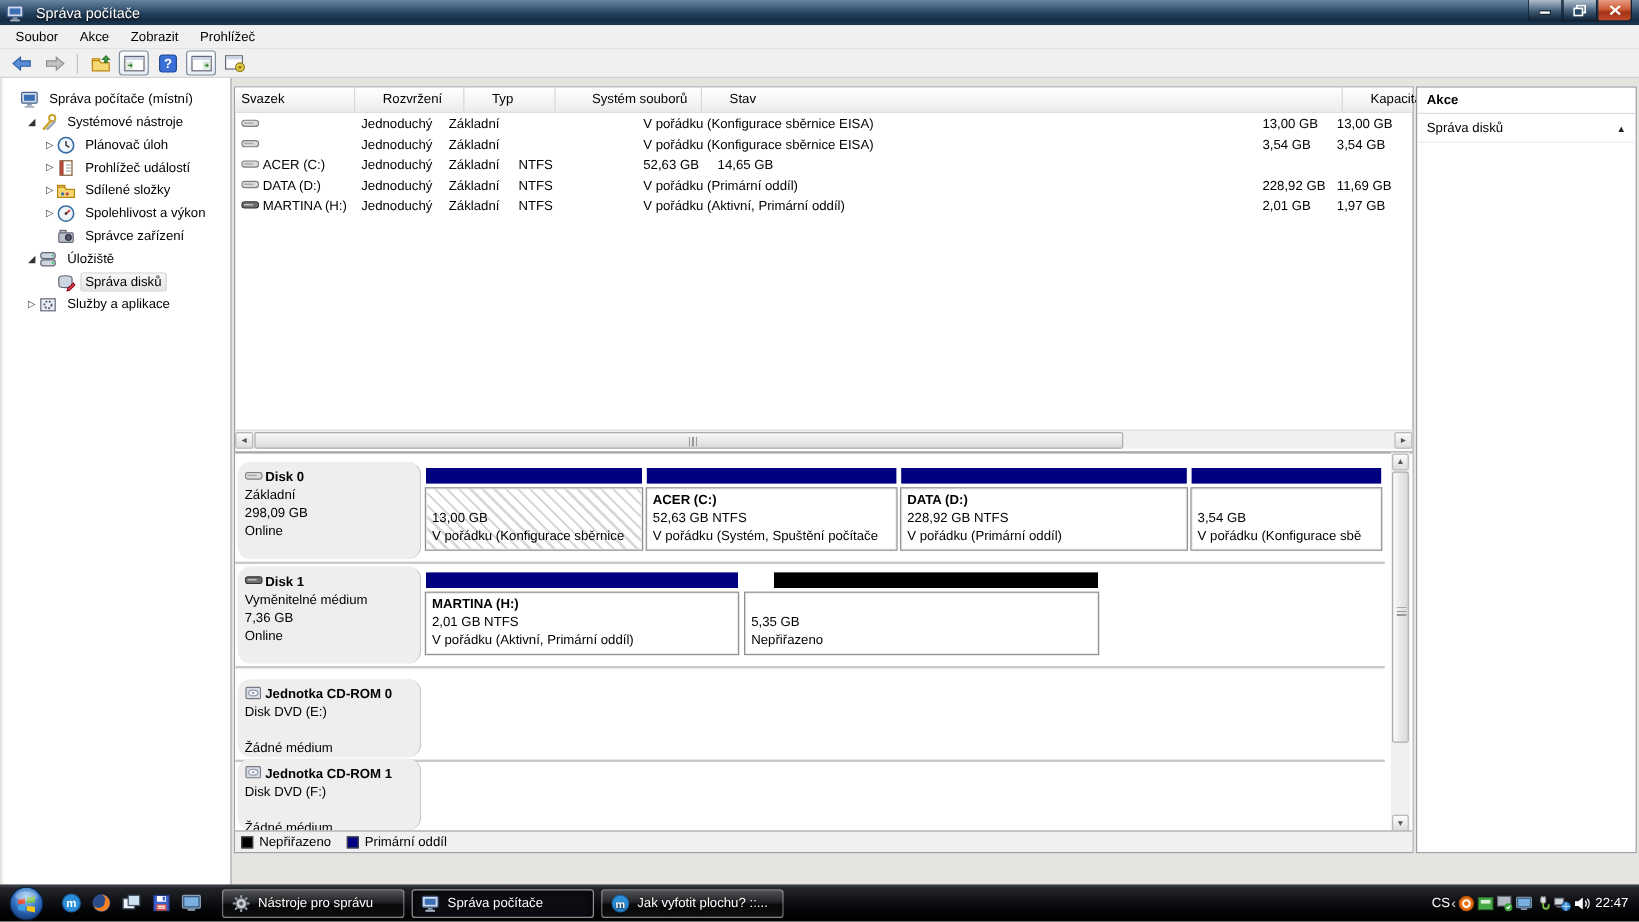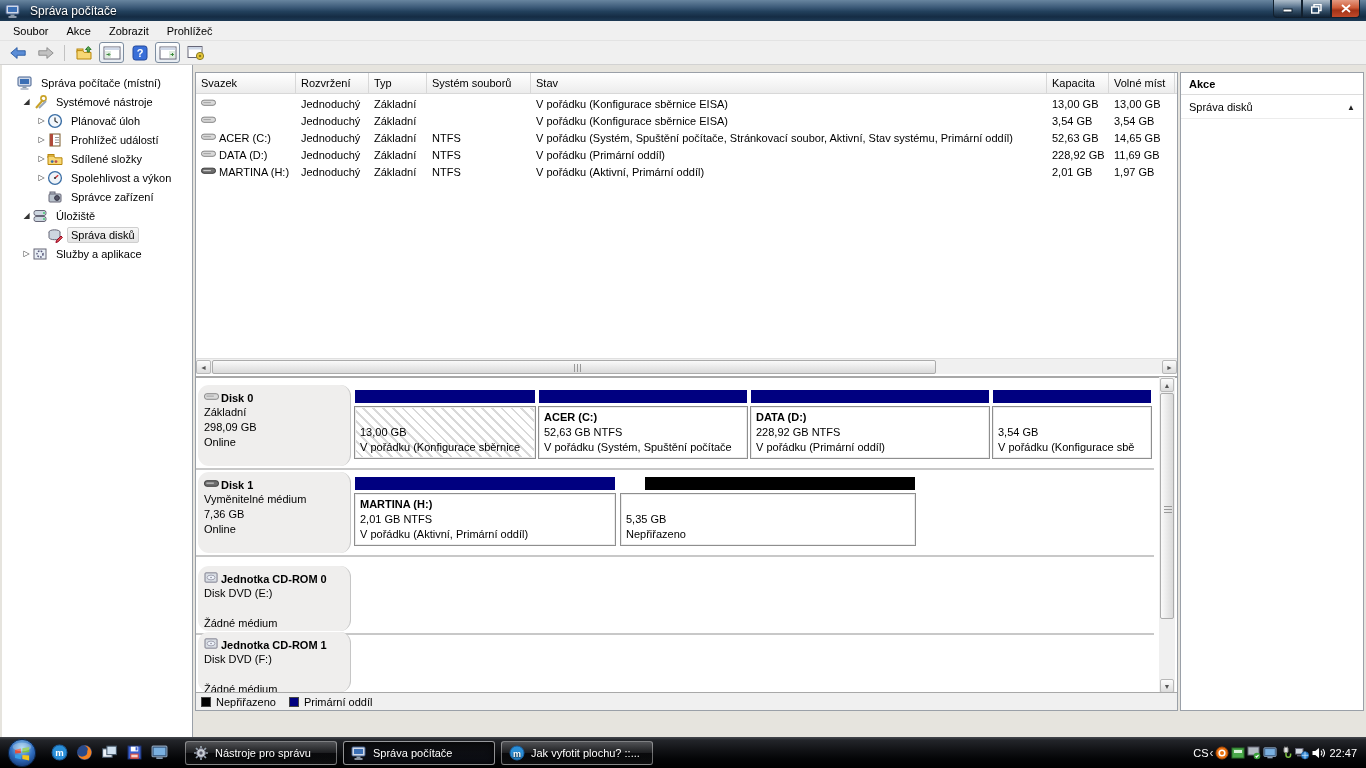--- a/index.html
+++ b/index.html
@@ -49,21 +49,21 @@
   .tree-label { padding:1px 3px; border:1px solid transparent; }
   .tree-item.selected .tree-label {
     background:linear-gradient(#f7f7f7,#e4e4e4); border:1px solid #cfcfcf; border-radius:2px;
   }
   
   .center-panel {
     position:absolute; left:195px; top:72px; width:983px; height:639px;
     background:#fff; border:1px solid #9aa0a8;
   }
   .vt-header { position:absolute; left:0; top:0; right:0; height:21px; display:flex;
-    background:linear-gradient(#ffffff,#f4f4f4 60%, #ececec); border-bottom:1px solid #d8d8d8; }
+    background:linear-gradient(#ffffff,#f4f4f4 60%, #ececec); border-bottom:1px solid #d8d8d8;gap:18px; }
   .vt-hcell { padding:4px 4px 0 5px; border-right:1px solid #d8d8d8; overflow:hidden; white-space:nowrap; flex:none; }
   .vt-row { position:absolute; left:0; right:0; height:17px; display:flex; align-items:center; }
   .vt-cell { padding:0 4px 0 5px; overflow:hidden; white-space:nowrap; flex:none; }
   .vt-cell.vol { display:flex; align-items:center; gap:3px; }
   .vt-cell svg { width:15px; height:15px; flex:none; }
   
   .hscroll { position:absolute; left:0; right:0; top:285px; height:16px; background:#f0f0f0; border-top:1px solid #e0e0e0; }
   .h-arrow { position:absolute; top:1px; width:15px; height:14px; background:linear-gradient(#fcfcfc,#dcdcdc); border:1px solid #b8b8b8; border-radius:2px; font-size:7px; color:#555; display:flex; align-items:center; justify-content:center; }
   .h-thumb { position:absolute; top:1px; left:16px; width:724px; height:14px; background:linear-gradient(#fafafa,#d9d9d9); border:1px solid #ababab; border-radius:2px; }
   .h-grip { position:absolute; left:50%; top:3px; width:8px; height:8px;
@@ -326,21 +326,21 @@
         </span>
         <span class="tree-label">Služby a aplikace</span>
       </div>
     </div>
 
   <div class="center-panel">
     <div class="vt-header" id="vtHeader">
         <div class="vt-hcell" style="width: 100px;">Svazek</div>
         <div class="vt-hcell" style="width: 73px;">Rozvržení</div>
         <div class="vt-hcell" style="width: 58px;">Typ</div>
-        <div class="vt-hcell" style="width: 104px;">Systém souborů</div>
+        <div class="vt-hcell" style="width: 104px; text-align: center;">Systém souborů</div>
         <div class="vt-hcell" style="width: 516px;">Stav</div>
         <div class="vt-hcell" style="width: 62px;">Kapacita</div>
         <div class="vt-hcell" style="width: 66px;">Volné míst</div>
       </div>
     <div id="vtRows">
         <div class="vt-row" style="top: 22px;">
           <div class="vt-cell vol" style="width: 100px;">
             <span><svg viewBox="0 0 16 16">
                 <rect x="0.5" y="5.5" width="15" height="5.5" rx="2.7" fill="#d9d9d9" stroke="#7f7f7f"></rect>
                 <rect x="2.5" y="7.5" width="8" height="1.2" fill="#a8a8a8"></rect>
@@ -373,21 +373,20 @@
           <div class="vt-cell vol" style="width: 100px;">
             <span><svg viewBox="0 0 16 16">
                 <rect x="0.5" y="5.5" width="15" height="5.5" rx="2.7" fill="#d9d9d9" stroke="#7f7f7f"></rect>
                 <rect x="2.5" y="7.5" width="8" height="1.2" fill="#a8a8a8"></rect>
               </svg></span>
             <span>ACER (C:)</span>
           </div>
           <div class="vt-cell" style="width: 73px;">Jednoduchý</div>
           <div class="vt-cell" style="width: 58px;">Základní</div>
           <div class="vt-cell" style="width: 104px;">NTFS</div>
-          <div class="vt-cell" style="width: 516px;">V pořádku (Systém, Spuštění počítače, Stránkovací soubor, Aktivní, Stav systému, Primární oddíl)</div>
           <div class="vt-cell" style="width: 62px;">52,63 GB</div>
           <div class="vt-cell" style="width: 66px;">14,65 GB</div>
         </div>
         <div class="vt-row" style="top: 73px;">
           <div class="vt-cell vol" style="width: 100px;">
             <span><svg viewBox="0 0 16 16">
                 <rect x="0.5" y="5.5" width="15" height="5.5" rx="2.7" fill="#d9d9d9" stroke="#7f7f7f"></rect>
                 <rect x="2.5" y="7.5" width="8" height="1.2" fill="#a8a8a8"></rect>
               </svg></span>
             <span>DATA (D:)</span>

